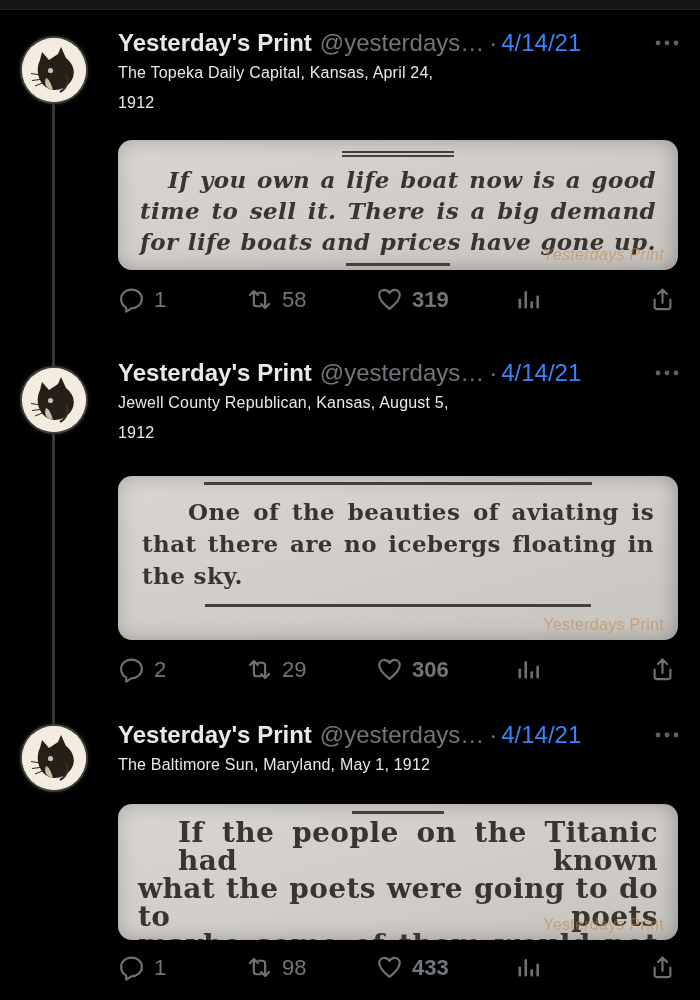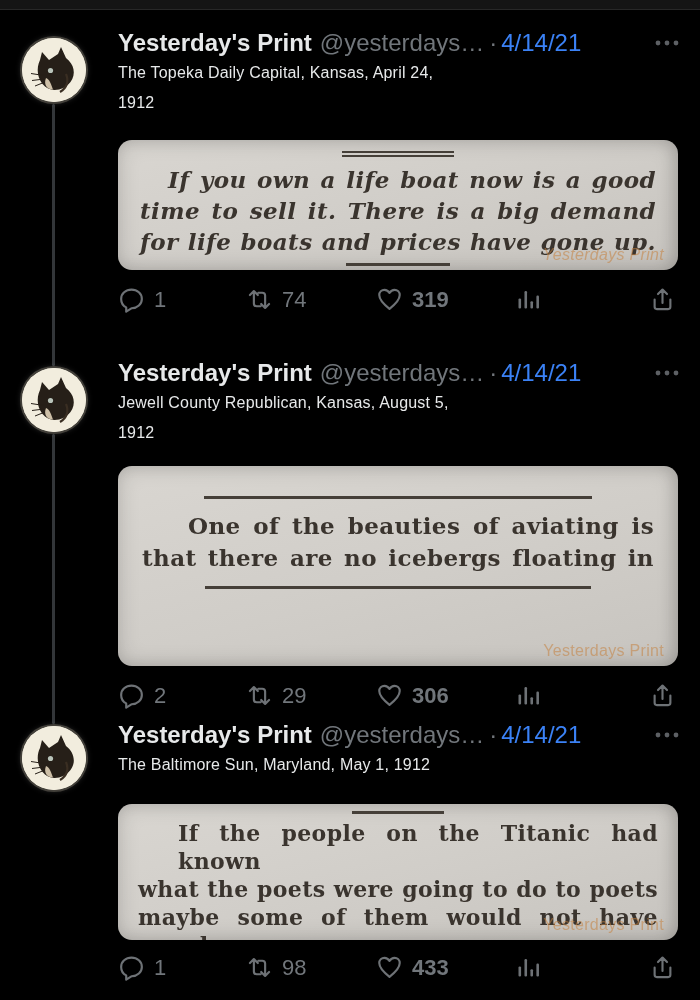--- a/index.html
+++ b/index.html
@@ -31,27 +31,27 @@
   .date{color:#3b82f6;}
   .more{position:absolute;right:-6px;top:6px;width:34px;height:18px;display:flex;align-items:center;justify-content:center;cursor:pointer;background:none;border:none;padding:0;}
 
   .txt{font-size:16px;line-height:30px;color:#e7e9ea;letter-spacing:.2px;white-space:pre-line;}
 
   .clipping{position:relative;border-radius:14px;box-sizing:border-box;
     background:linear-gradient(165deg,#d9d6d1 0%,#d0cdc8 55%,#c7c4bf 100%);
     color:#3a342e;font-family:"DejaVu Serif", serif;font-weight:bold;overflow:hidden;
     box-shadow:inset 0 0 22px rgba(0,0,0,.16), inset -5px 0 14px rgba(0,0,0,.10);}
   #t1 .clipping{height:130px;margin-top:22px;padding:9px 22px 6px;font-style:italic;}
-  #t2 .clipping{height:200px;margin-top:18px;padding:28px 24px 8px;}
+  #t2 .clipping{height:164px;margin-top:28px;padding:4px 24px 8px;}
   #t3 .clipping{height:136px;margin-top:24px;padding:6px 20px 4px;}
 
   .cline{text-align:justify;text-align-last:justify;letter-spacing:.4px;}
   #t1 .cline{font-size:23px;line-height:31px;}
   #t2 .cline{font-size:23px;line-height:32px;}
-  #t3 .cline{font-size:22px;line-height:28px;}
+  #t3 .cline{font-size:28px;line-height:28px;}
   #t1 .indent{padding-left:28px;}
   #t2 .indent{padding-left:46px;}
   #t3 .indent{padding-left:40px;}
   .shortline{text-align-last:left;}
 
   .rule{margin:0 auto;background:#453f38;}
   #t1 .rule-top{width:112px;height:6px;background:none;border-top:2px solid #453f38;border-bottom:2px solid #453f38;box-sizing:border-box;margin:2px auto 7px;}
   #t1 .rule-bot{width:104px;height:3px;margin:6px auto 0;}
   #t2 .rule-top{width:388px;height:3px;margin:2px auto 11px;}
   #t2 .rule-bot{width:386px;height:3px;margin:12px auto 0;}
@@ -117,21 +117,21 @@
       <button class="stat s-reply">
         <svg viewBox="0 0 24 24">
             <path class="ico" d="M12 3.2 C17.2 3.2 21.2 6.9 21.2 11.5 c0 4.6 -4 8.3 -9 8.3 h-.3 l-4.6 3 v-3.8 C4.5 17.6 2.8 14.7 2.8 11.5 2.8 6.9 6.8 3.2 12 3.2 z"></path>
           </svg>
         <span>1</span>
       </button>
       <button class="stat s-rt">
         <svg viewBox="0 0 24 24">
             <path class="ico" d="M3.5 8 L7 4.5 L10.5 8 M7 5 V15.5 a2.5 2.5 0 0 0 2.5 2.5 H13 M13.5 16 L17 19.5 L20.5 16 M17 19 V8.5 a2.5 2.5 0 0 0 -2.5 -2.5 H11"></path>
           </svg>
-        <span>74</span>
+        <span>58</span>
       </button>
       <button class="stat s-like">
         <svg viewBox="0 0 24 24">
             <path class="ico" d="M12 20.3 C5.4 15.2 2.9 11.4 2.9 8.1 2.9 5.4 5 3.4 7.5 3.4 c1.9 0 3.5 1 4.5 2.7 1-1.7 2.6-2.7 4.5-2.7 2.5 0 4.6 2 4.6 4.7 0 3.3-2.5 7.1-9.1 12.2 z"></path>
           </svg>
         <span>319</span>
       </button>
       <button class="stat s-views">
         <svg viewBox="0 0 24 24">
             <g class="ico-fill">
@@ -176,20 +176,21 @@
         </svg>
       </button>
     </div>
     <div class="txt">Jewell County Republican, Kansas, August 5,
 1912</div>
 
     <div class="clipping">
       <div class="rule rule-top"></div>
       <div class="cline indent">One of the beauties of aviating is</div>
       <div class="cline">that there are no icebergs floating in</div>
+      <div class="cline shortline">the sky.</div>
       <div class="rule rule-bot"></div>
       <span class="wm">Yesterdays Print</span>
     </div>
 
     <div class="stats">
       <button class="stat s-reply">
         <svg viewBox="0 0 24 24">
             <path class="ico" d="M12 3.2 C17.2 3.2 21.2 6.9 21.2 11.5 c0 4.6 -4 8.3 -9 8.3 h-.3 l-4.6 3 v-3.8 C4.5 17.6 2.8 14.7 2.8 11.5 2.8 6.9 6.8 3.2 12 3.2 z"></path>
           </svg>
         <span>2</span>

